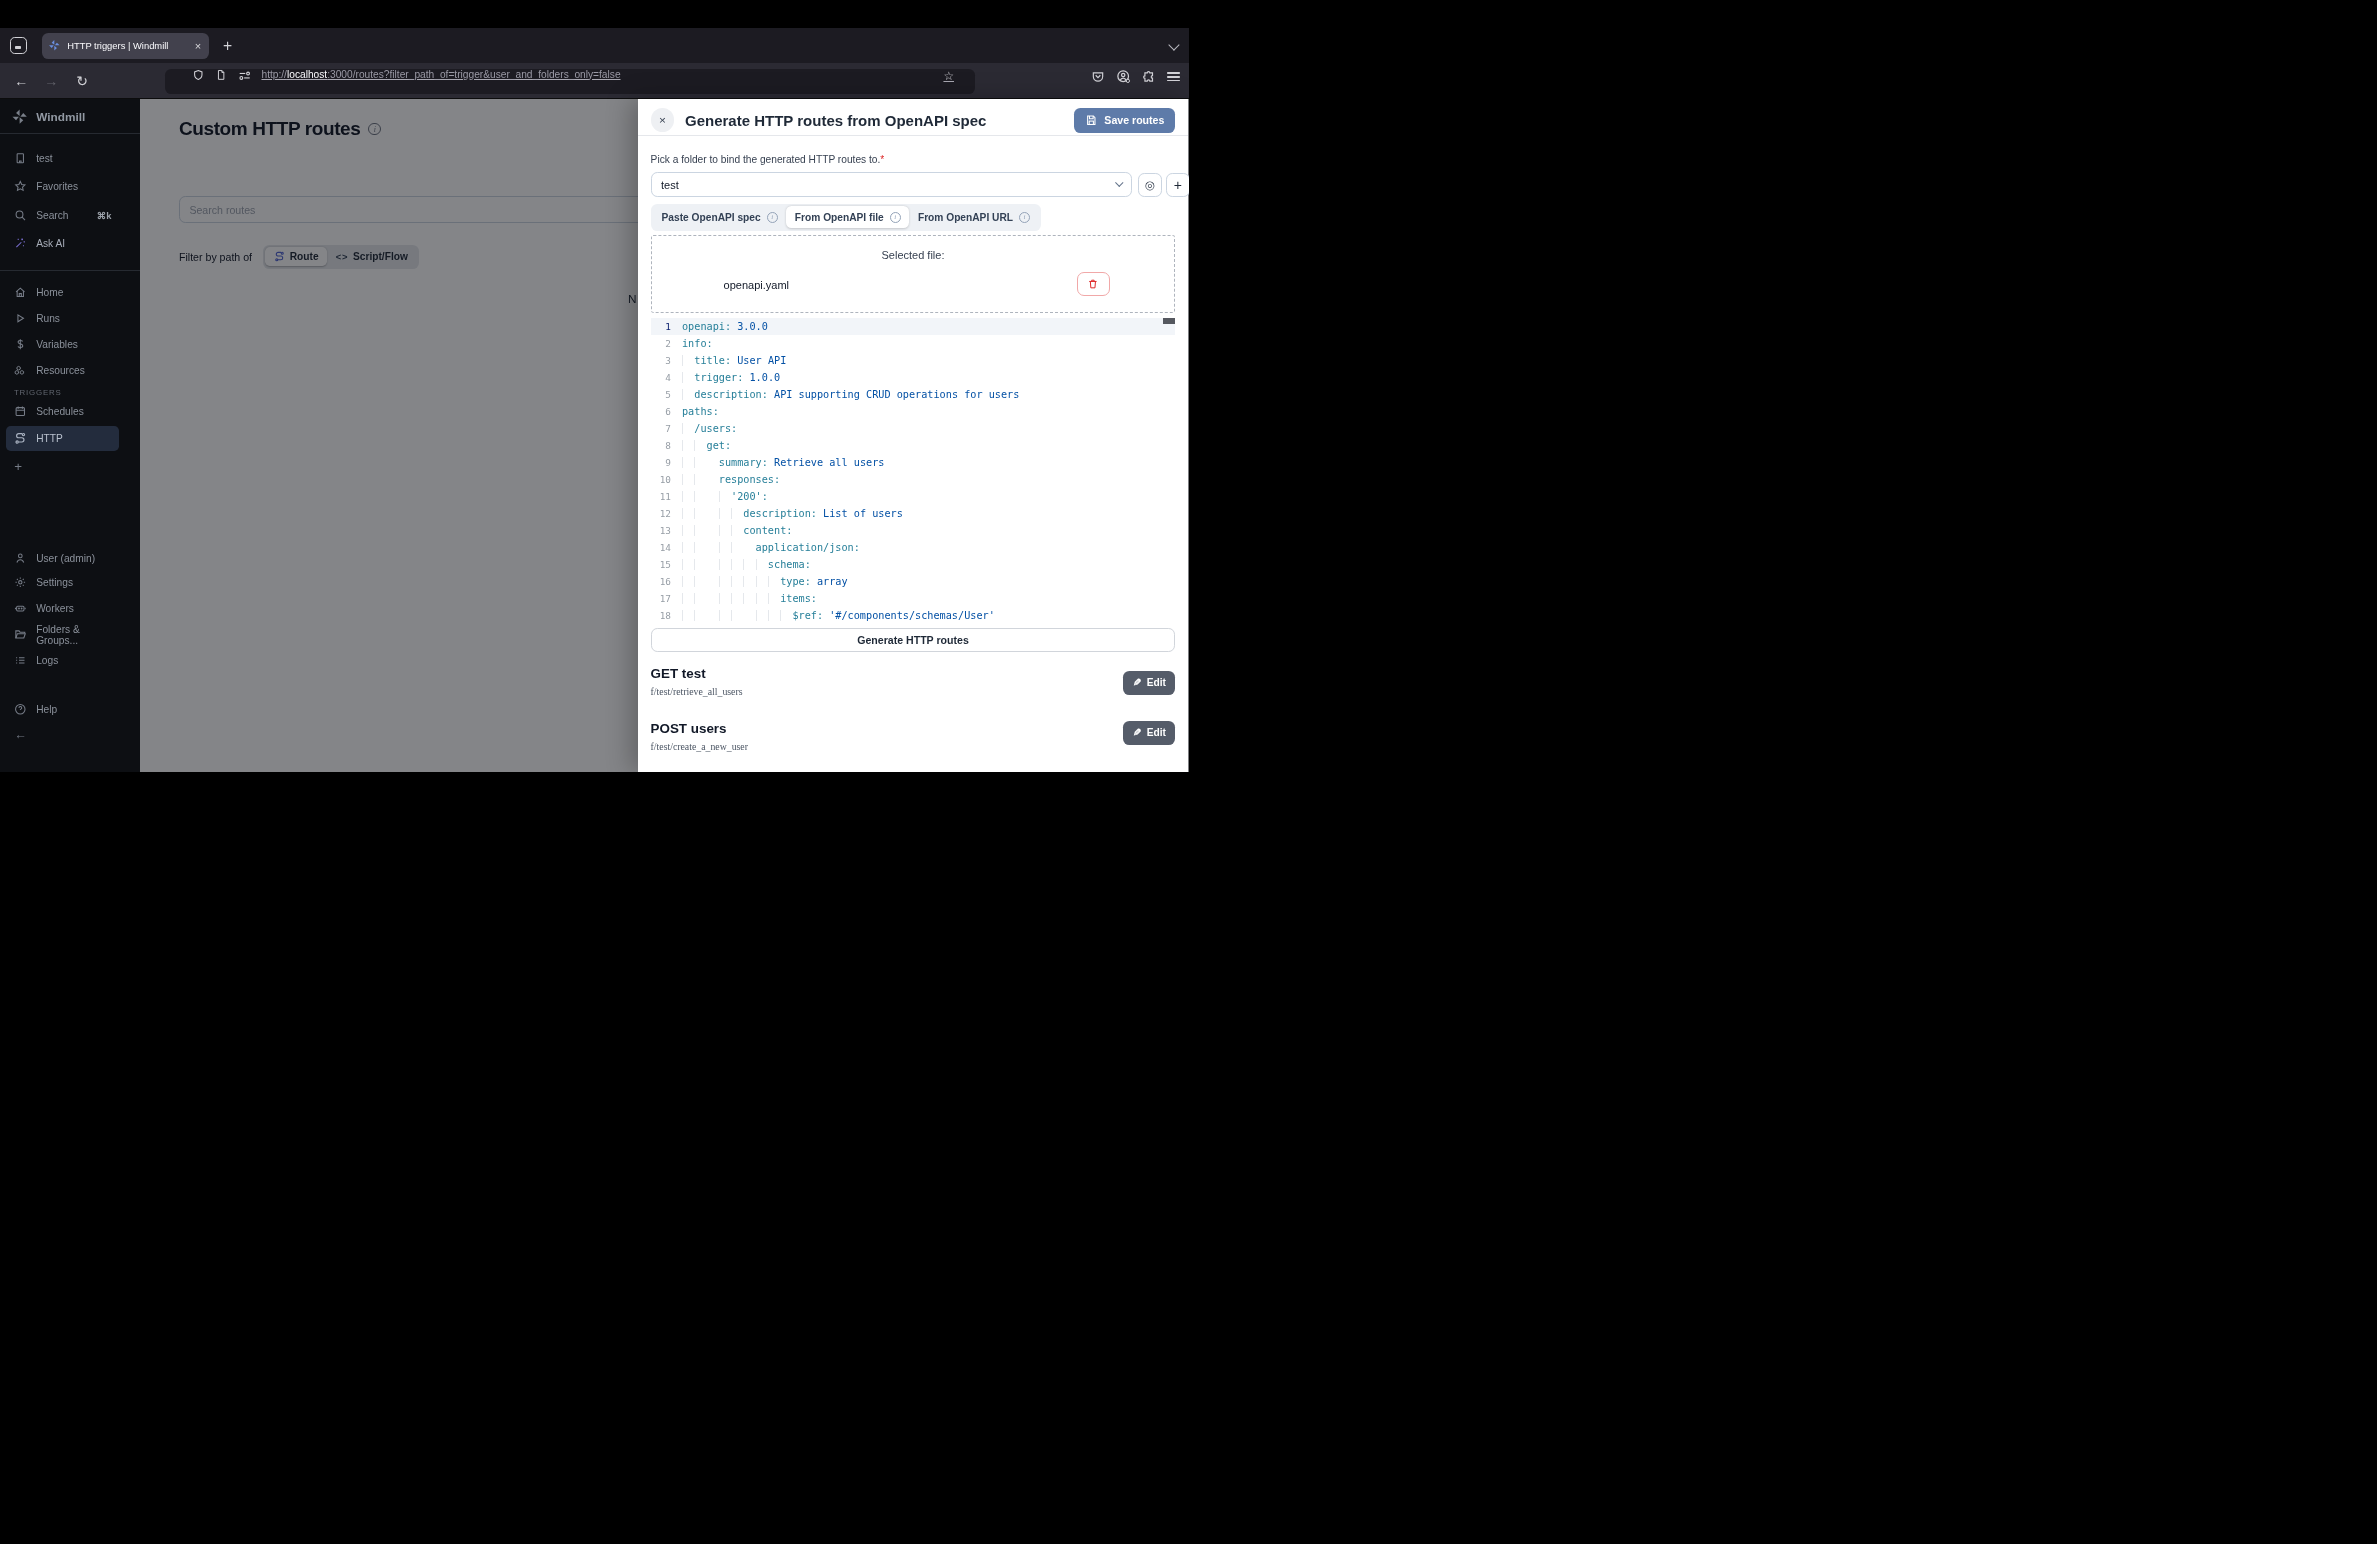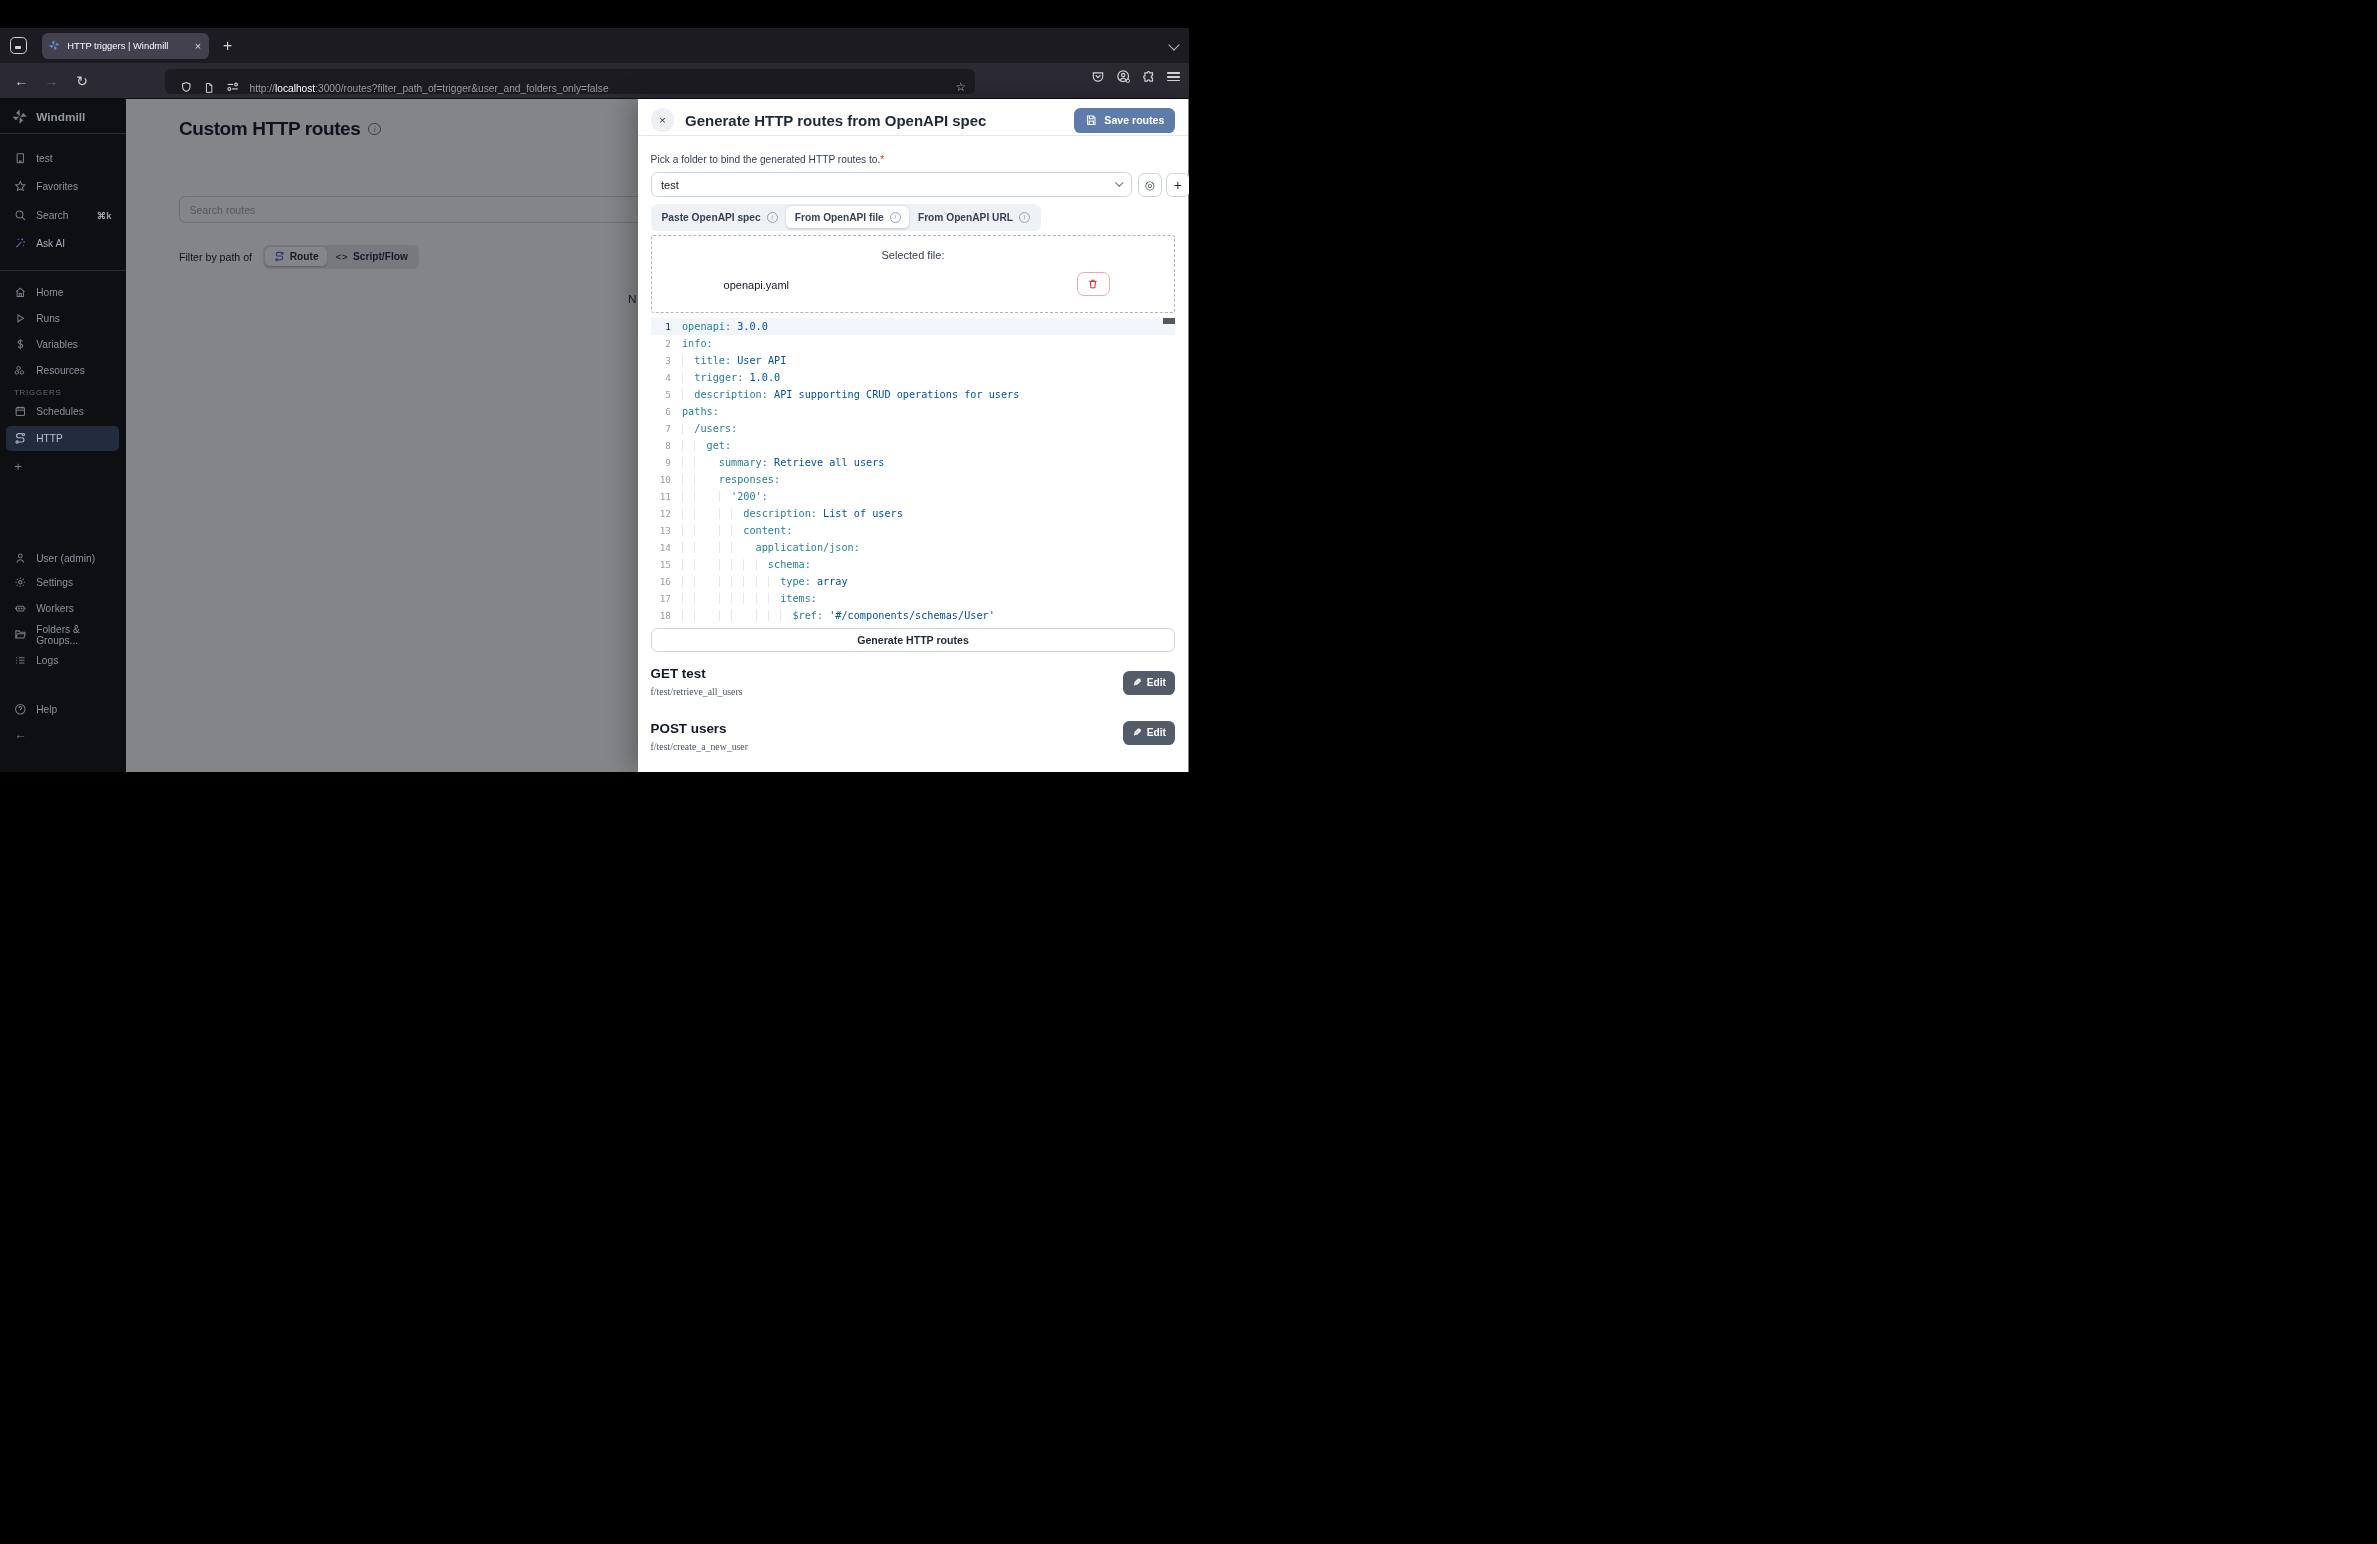--- a/index.html
+++ b/index.html
@@ -16,34 +16,34 @@
   .tab{position:absolute;left:42px;top:4.7px;width:167px;height:26px;background:#42414d;border-radius:6.3px;
        display:flex;align-items:center;padding:0 6.3px;color:#fbfbfe;}
   .tab .favicon{width:12.6px;height:12.6px;color:#6a8fe0;margin-right:6.3px;flex:none;}
   .tab .tab-title{font-size:9.4px;white-space:nowrap;overflow:hidden;flex:1;}
   .tab .tab-close{flex:none;font-size:11px;color:#d8d8dc;padding:0 1.6px;cursor:default;}
   .newtab{position:absolute;left:223px;top:7.9px;color:#d2d2d7;font-size:15.7px;line-height:19px;}
   .tablist-chevron{position:absolute;right:11px;top:12.6px;width:7.9px;height:7.9px;border-right:1.6px solid #b9b9c0;border-bottom:1.6px solid #b9b9c0;transform:rotate(45deg);}
   .toolbar{position:absolute;top:63px;left:0;right:0;height:36px;background:#2b2a33;border-bottom:0.8px solid #0c0c0d;}
   .navbtn{position:absolute;top:7.9px;font-size:14px;color:#d2d2d7;width:20.4px;text-align:center;line-height:20.4px;}
   .urlbar{position:absolute;left:165px;top:5.5px;width:810px;height:25px;background:#1c1b22;border-radius:6.3px;
-          display:flex;align-items:flex-end;padding:0 9px;color:#a9a8b2;}
+          display:flex;align-items:flex-start;padding:0 21px;color:#a9a8b2;text-decoration:underline;}
   .urlbar .uicon{margin:0 5.5px;color:#d2d2d7;flex:none;}
   .urltext{font-size:10.2px;margin-left:4.7px;white-space:nowrap;overflow:hidden;flex:1;color:#9a99a5;}
   .urltext b{color:#fbfbfe;font-weight:normal;}
   .urlstar{flex:none;color:#d2d2d7;font-size:11.8px;margin-left:6.3px;}
   .tb-right{position:absolute;top:6.3px;right:9.4px;display:flex;gap:11px;align-items:center;color:#d2d2d7;}
   .burger{width:12.6px;height:9.4px;display:flex;flex-direction:column;justify-content:space-between;}
   .burger i{height:1.6px;background:#d2d2d7;border-radius:0.8px;}
 
   
   .app{position:absolute;top:99px;left:0;right:0;bottom:0;background:#fff;}
 
   
-  .sidebar{position:absolute;left:0;top:0;width:126px;height:673px;background:#0d0f13;z-index:60;}
+  .sidebar{position:absolute;left:0;top:0;width:140px;height:673px;background:#0d0f13;z-index:60;}
   .logo-row{position:absolute;left:11px;top:9.4px;display:flex;align-items:center;gap:7.9px;color:#878c95;}
   .logo-row .wm{color:#797f89;}
   .logo-text{font-size:11.8px;font-weight:bold;color:#9299a3;}
   .sb-div{position:absolute;left:0;right:0;height:0.8px;background:#262a31;}
   .sb-item{position:absolute;left:6.3px;width:113px;height:25px;display:flex;align-items:center;gap:9.4px;
            padding:0 7.9px;color:#8b919b;font-size:10.2px;border-radius:4.7px;}
   .sb-item .si{flex:none;color:#767c87;}
   .sb-item.active{background:#232c3d;color:#bac2cf;}
   .sb-item.active .si{color:#aab3c2;}
   .sb-kbd{margin-left:auto;font-weight:bold;color:#9aa0a8;font-size:9.4px;}

